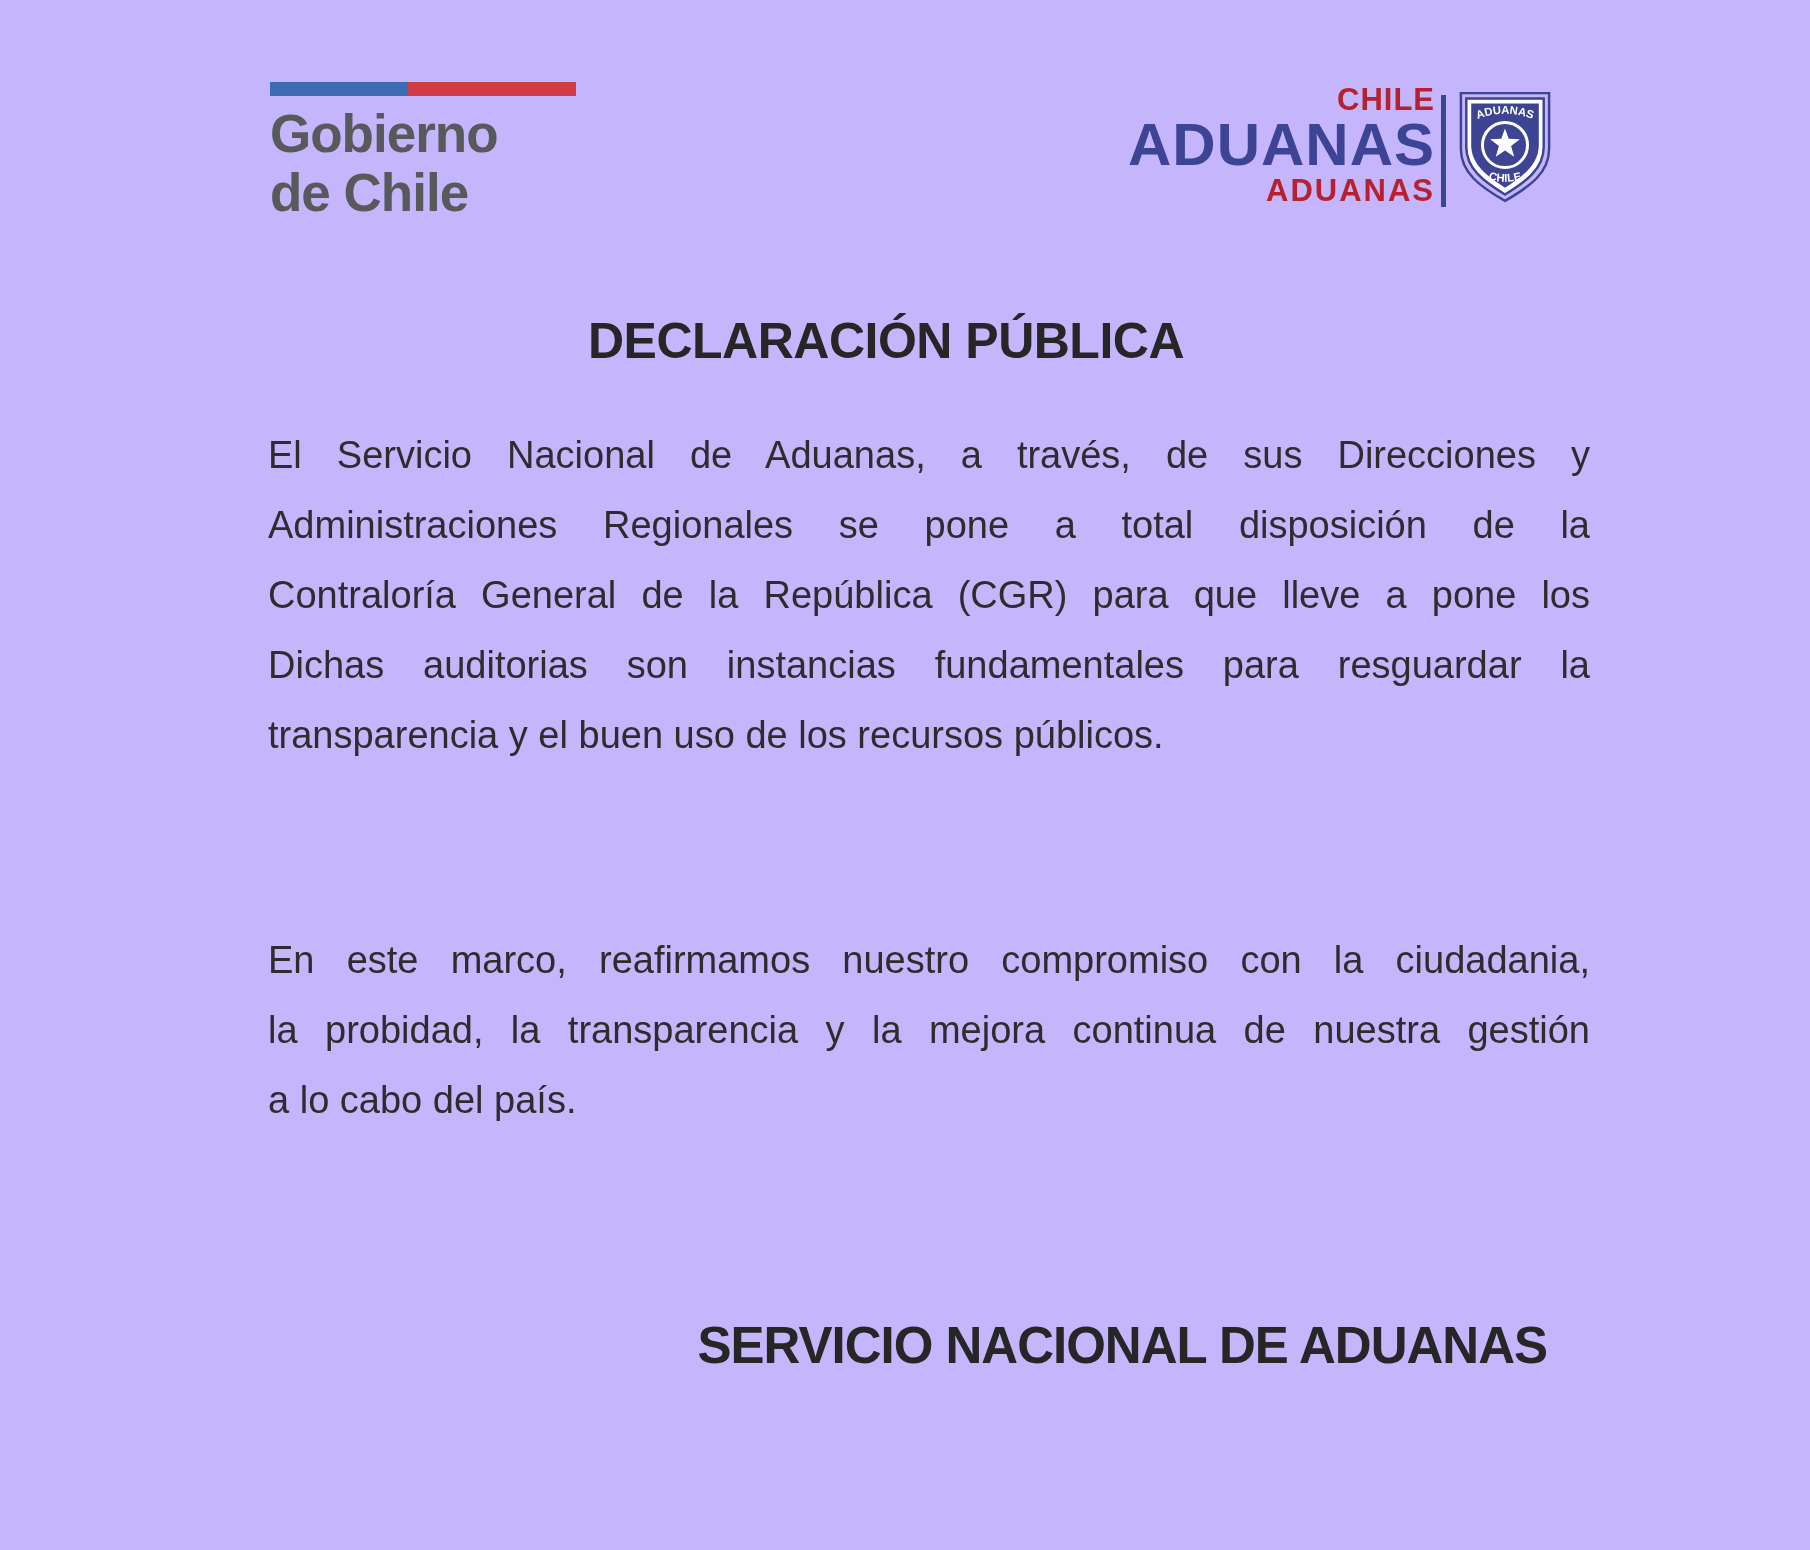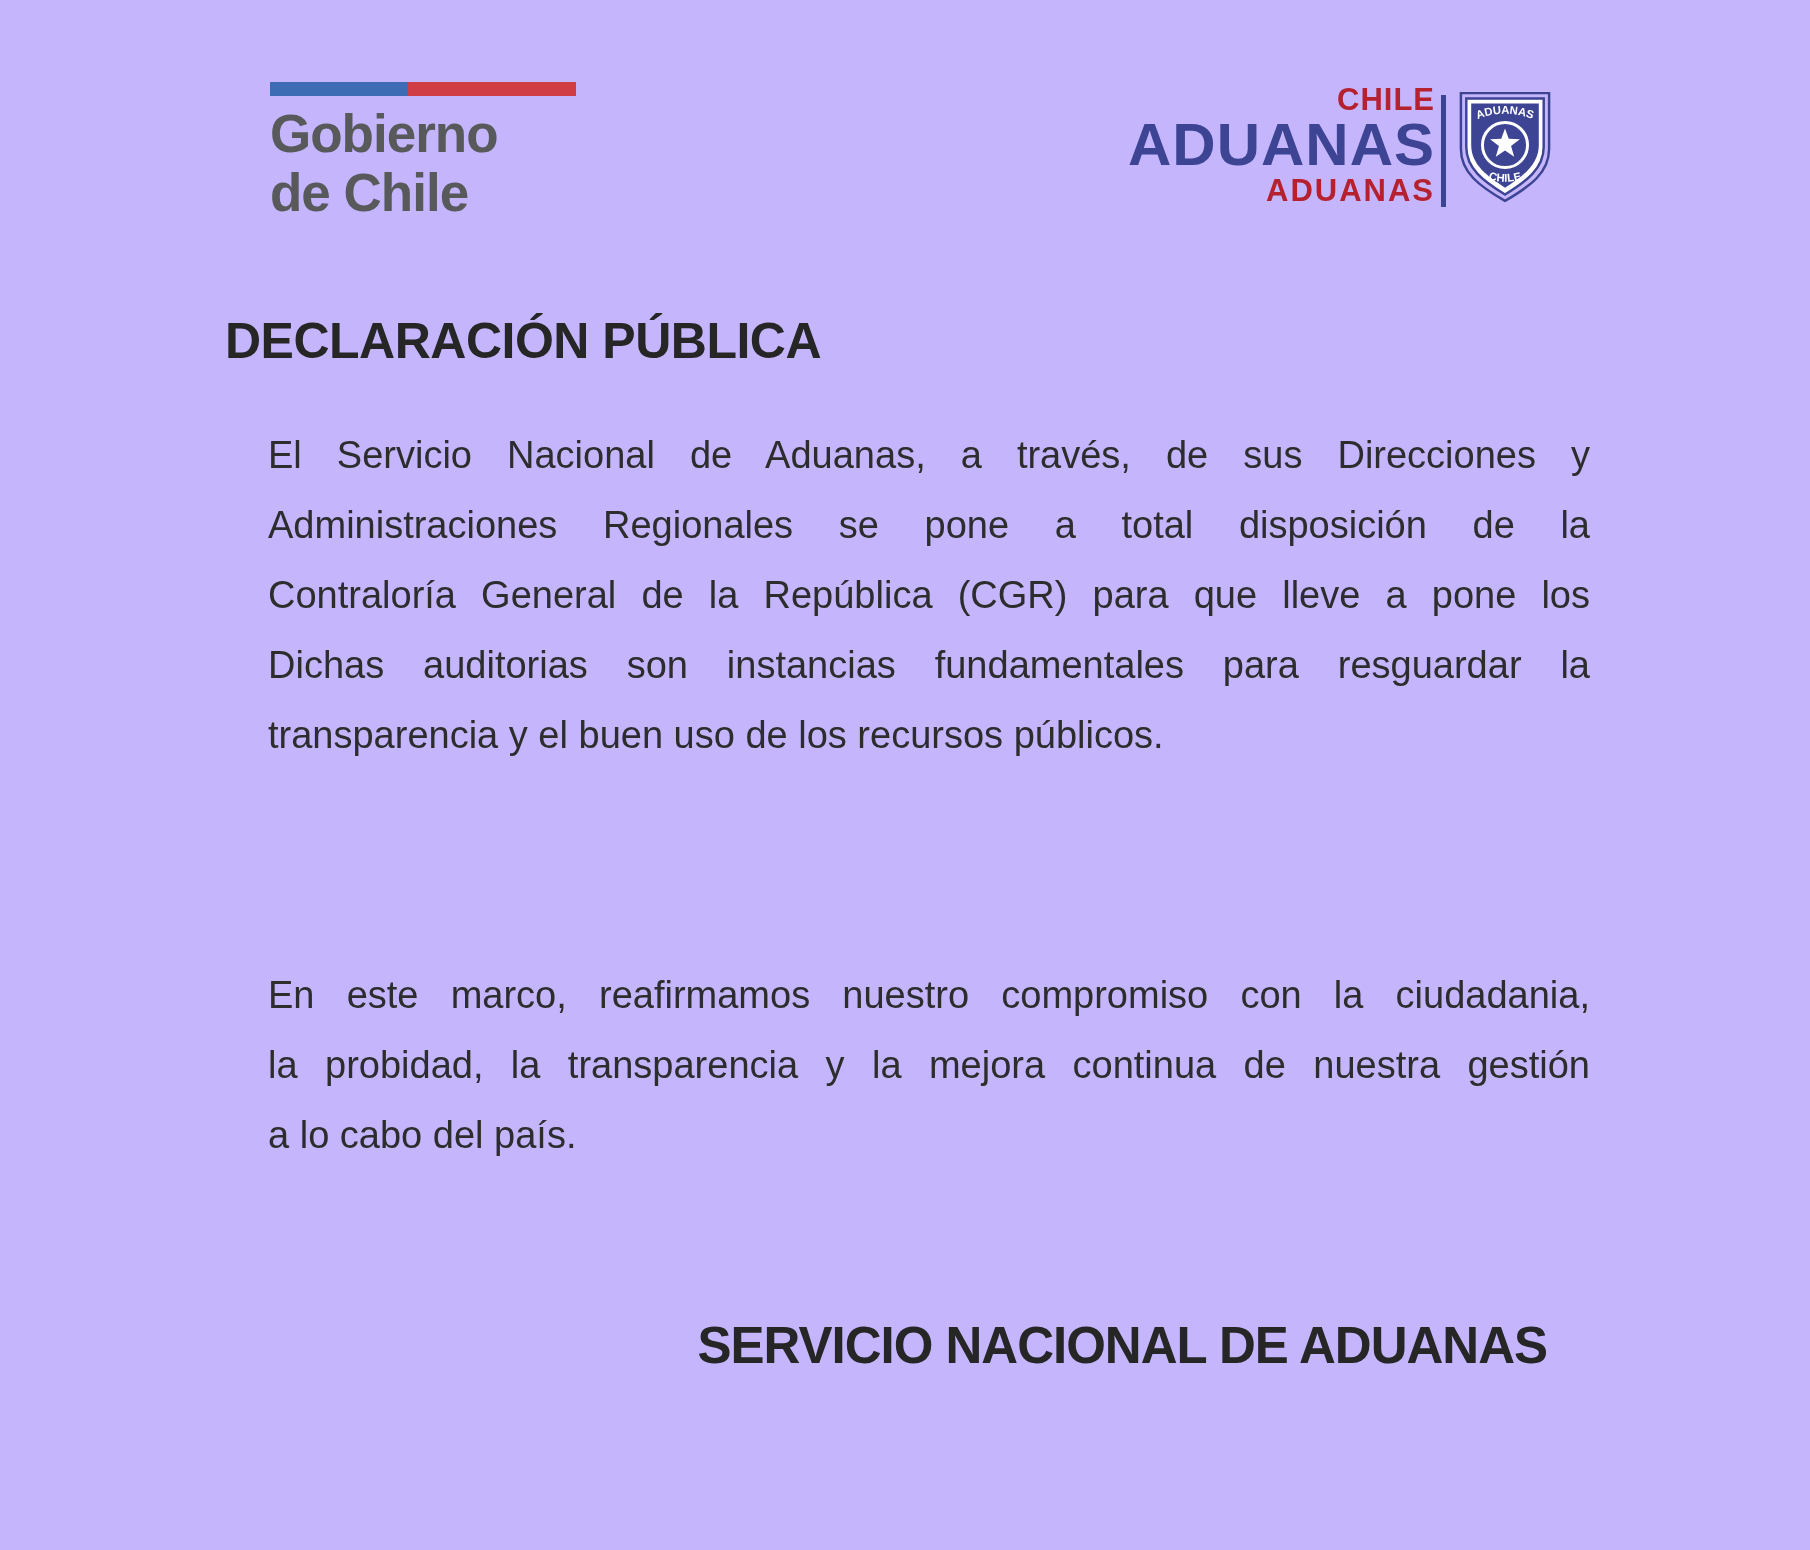--- a/index.html
+++ b/index.html
@@ -45,36 +45,36 @@
     top: 95px; left: 1441px;
     width: 5px; height: 112px;
     background: #3d4493;
   }
   .aduanas-badge { position: absolute; top: 86px; left: 1456px; }
 
   
   .doc-title {
     position: absolute;
     left: 225px; width: 1322px; top: 312px;
-    text-align: left;
+    text-align: center;
     font-size: 50px;
     font-weight: bold;
     color: #262626;
     letter-spacing: -0.5px;
   }
   .paragraph {
     position: absolute;
     left: 225px; width: 1322px;
     font-size: 38px;
     line-height: 70px;
     color: #2d2d2d;
     margin-left: 43px;
   }
   .paragraph-1 { top: 420px; }
-  .paragraph-2 { top: 960px; }
+  .paragraph-2 { top: 925px; }
   .body-line { text-align: justify; text-align-last: justify; }
   .body-line.last-line { text-align-last: left; }
 
   .doc-footer {
     position: absolute;
     left: 225px; width: 1322px; top: 1316px;
     text-align: right;
     font-size: 51px;
     font-weight: bold;
     color: #262626;

